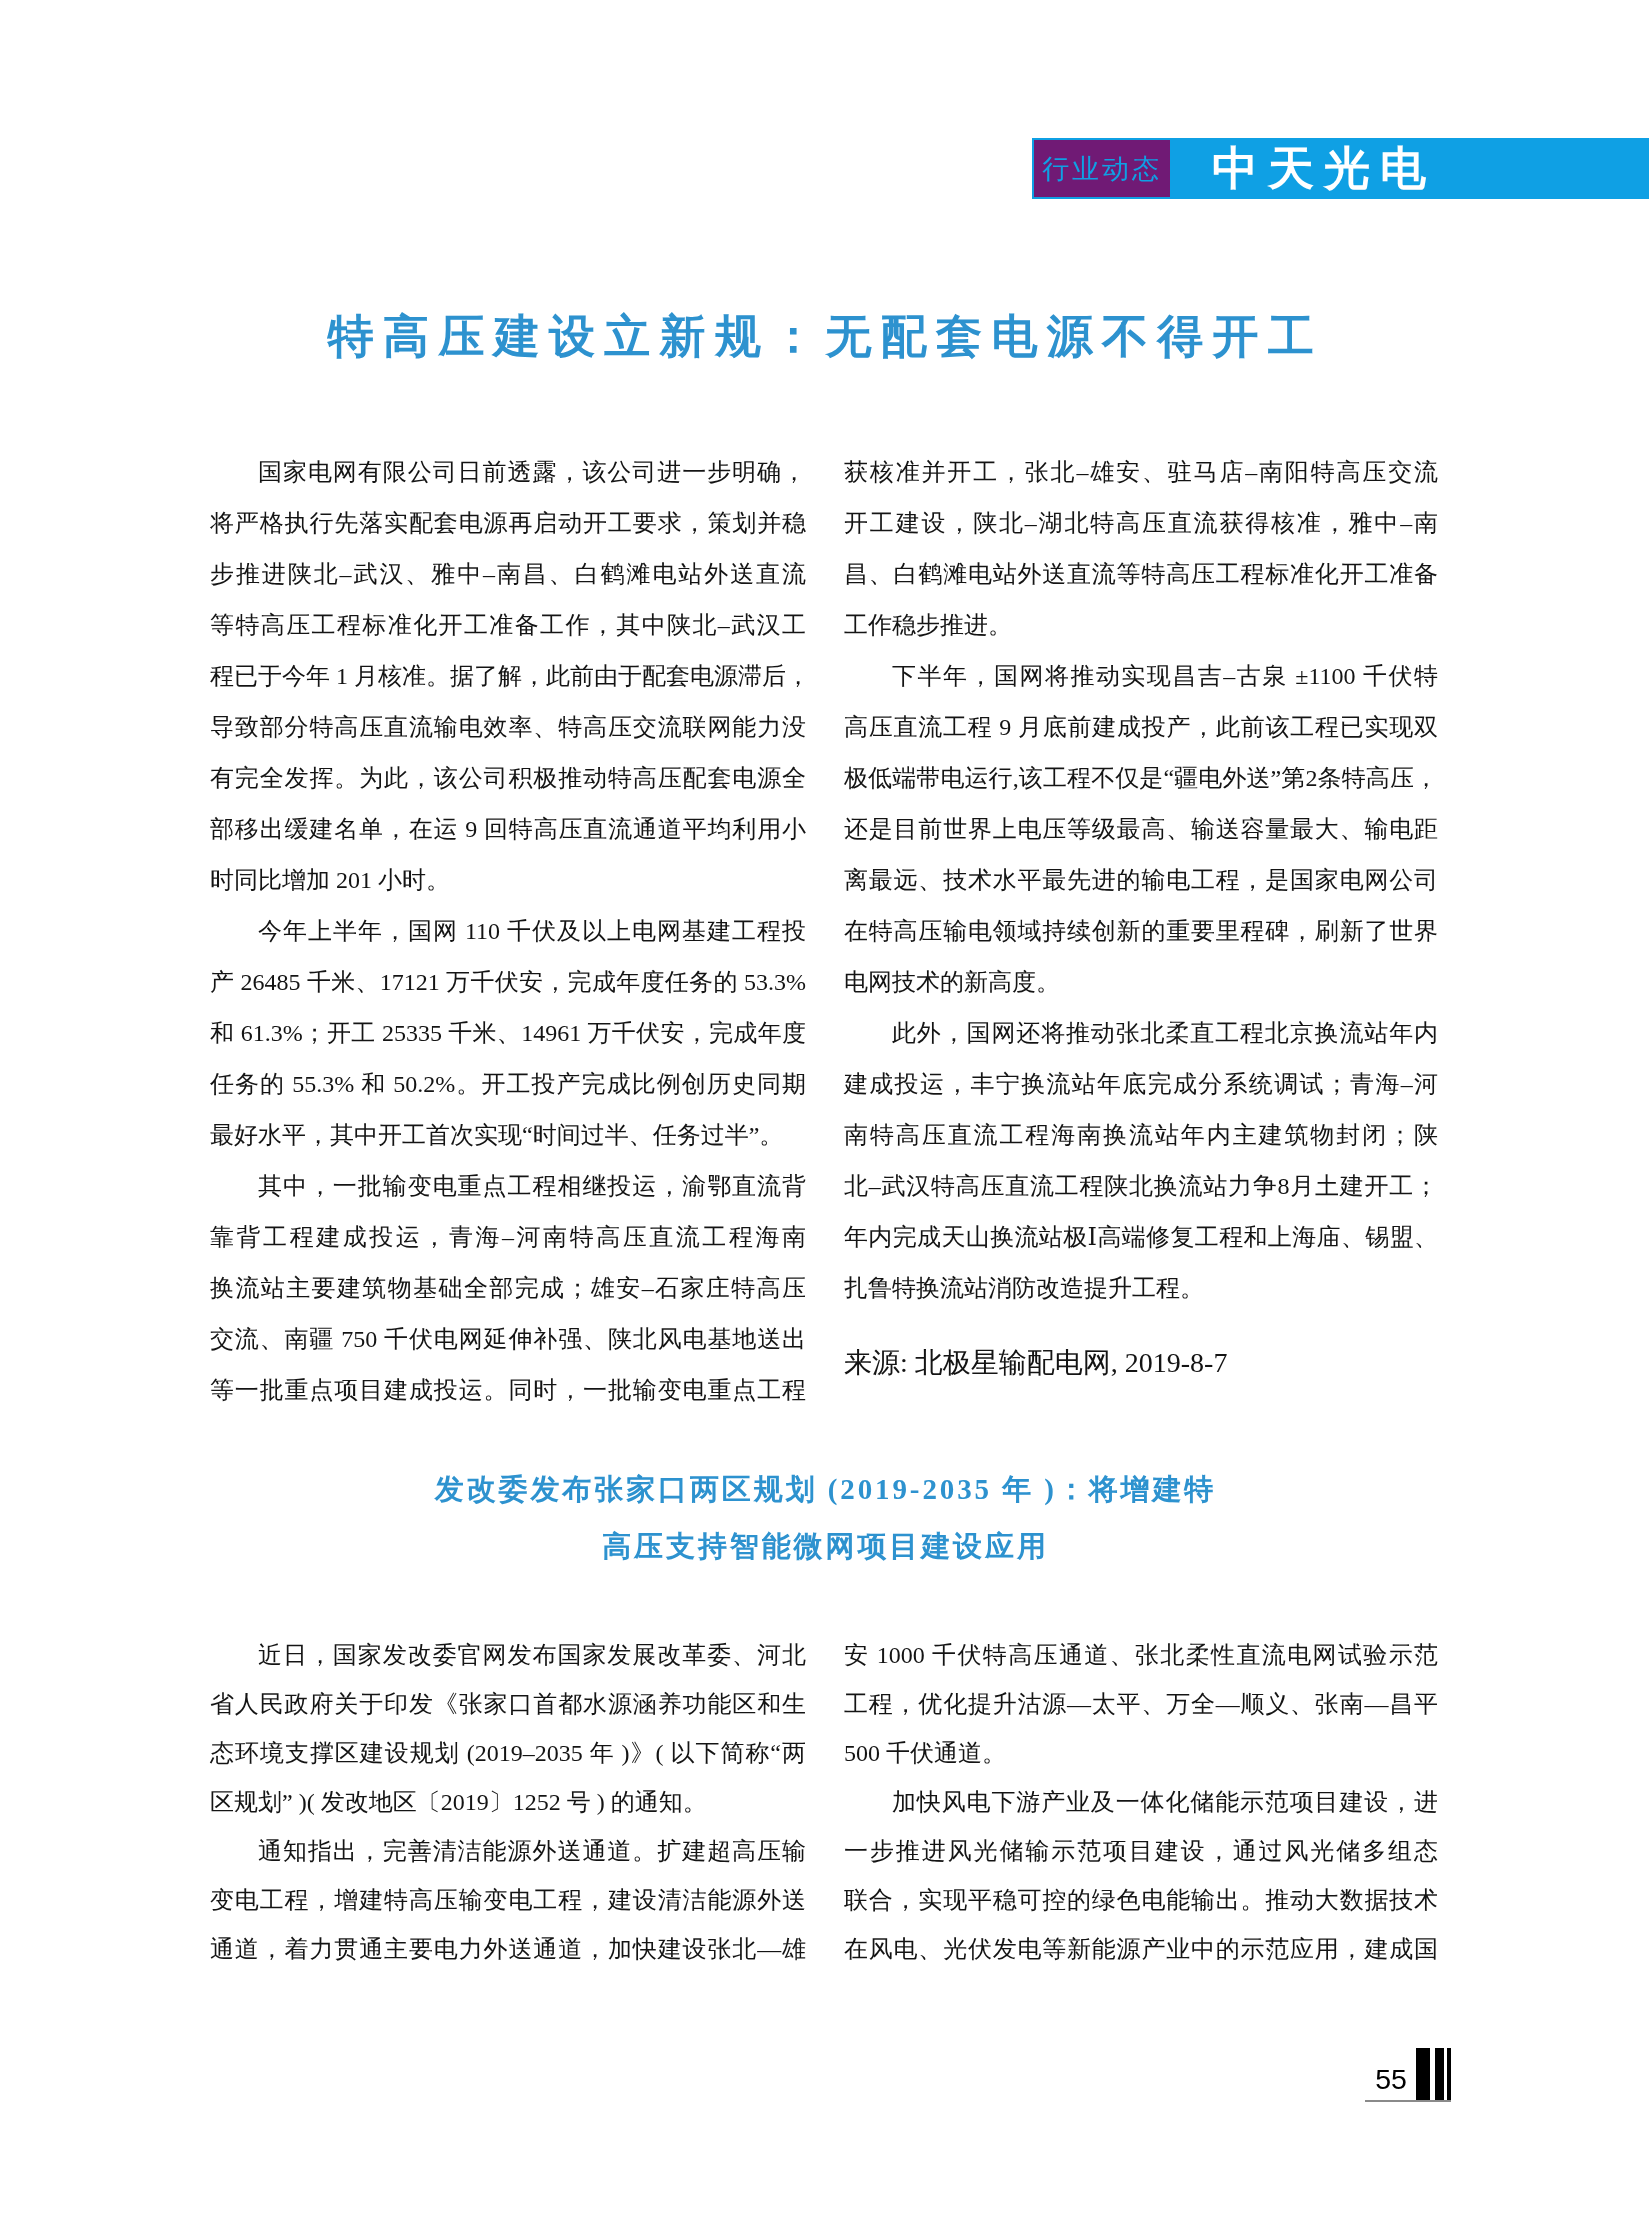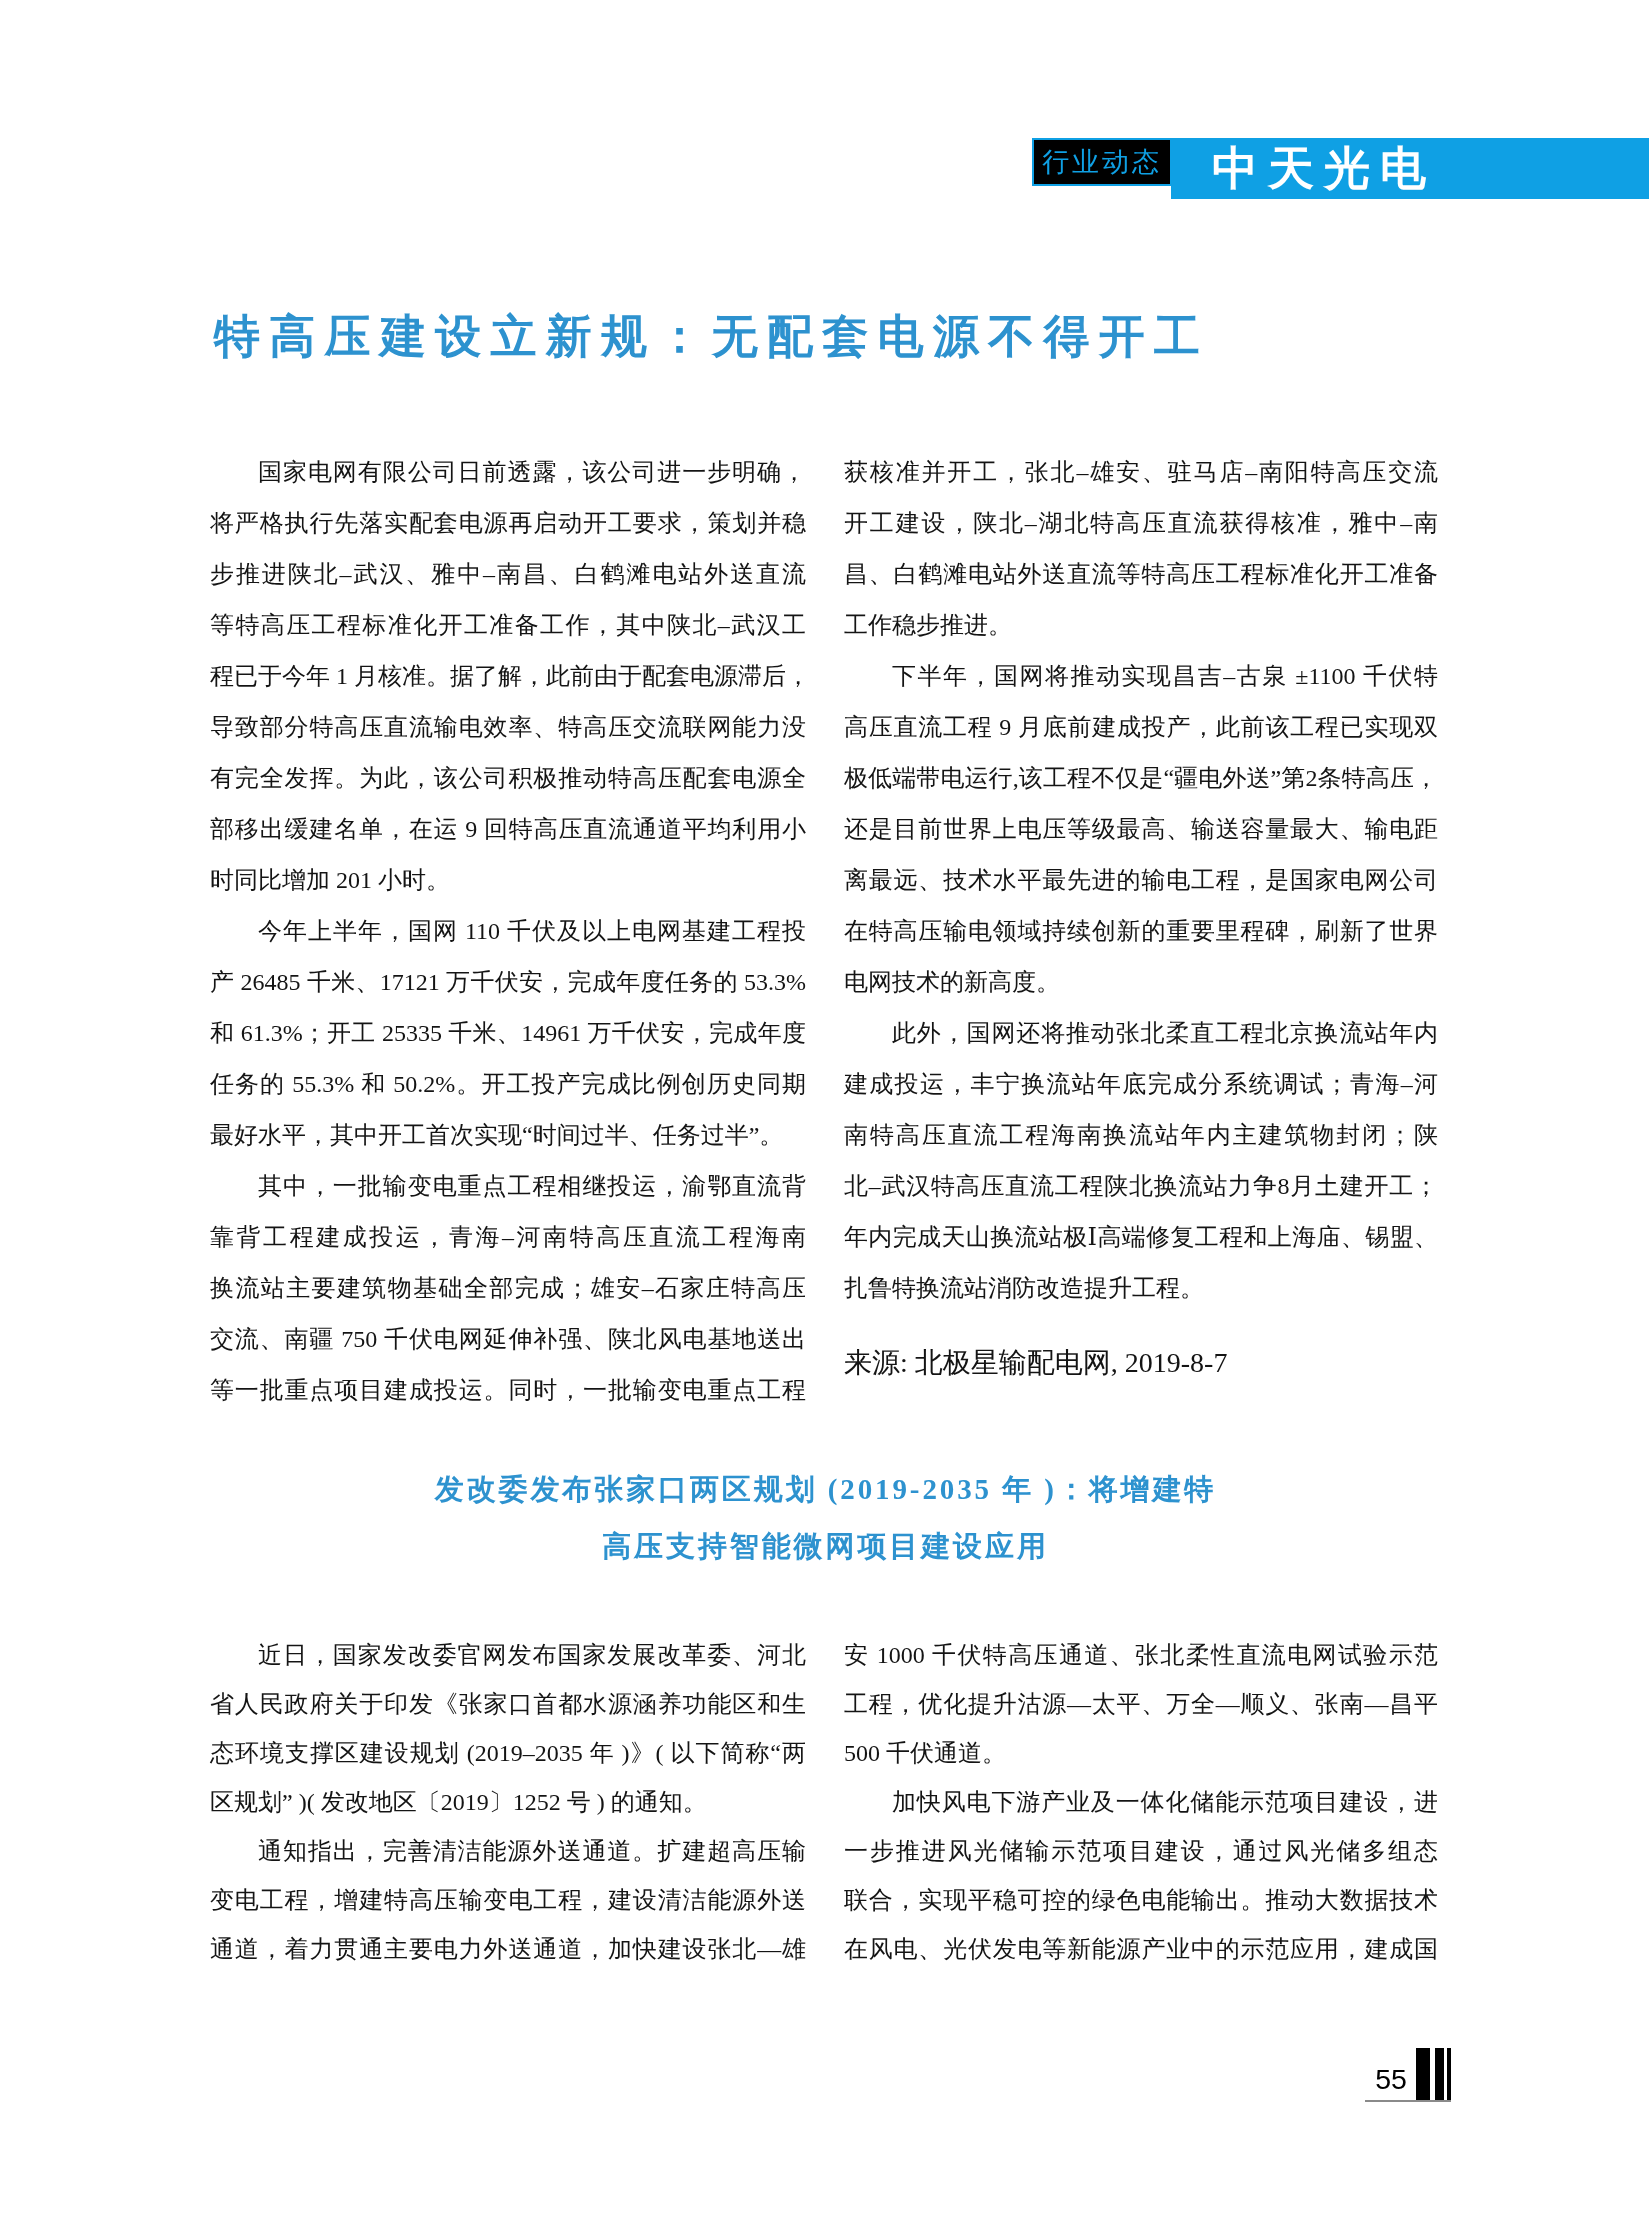--- a/index.html
+++ b/index.html
@@ -3,40 +3,40 @@
 <meta charset="utf-8">
 <style>
   html,body{margin:0;padding:0;}
   body{
     width:1649px;height:2239px;background:#ffffff;position:relative;
     font-family:"Liberation Serif","DejaVu Serif",serif;color:#141414;
     overflow:hidden;
   }
   
   .tag-box{
-    position:absolute;left:1032px;top:138px;width:140px;height:48px;
-    border:2.9px solid #0fa0e4;box-sizing:border-box;background:#000000;
+    position:absolute;left:1032px;top:138px;width:140px;height:61px;
+    border:2.9px solid #0fa0e4;box-sizing:border-box;background:#701a75;
     display:flex;align-items:center;justify-content:center;
   }
   .tag-box span{
     font-family:"Liberation Sans","DejaVu Sans",sans-serif;
     font-size:27px;color:#0fa0e4;letter-spacing:2.9px;
   }
   .brand-bar{
     position:absolute;left:1171px;top:138px;width:478px;height:61px;
     background:#0fa0e4;display:flex;align-items:flex-start;
   }
   .brand-bar span{
     padding-left:41px;color:#ffffff;font-weight:bold;font-size:46px;
     letter-spacing:10px;font-family:"DejaVu Serif","Liberation Serif",serif;
   }
   
   .title1{
     position:absolute;left:214px;top:306px;width:1223px;height:61px;
-    line-height:61px;margin:0;text-align:left;
+    line-height:61px;margin:0;text-align:center;
     font-size:46px;font-weight:bold;color:#2d92cf;letter-spacing:9.3px;
   }
   .title2{
     position:absolute;left:214px;top:1461px;width:1223px;margin:0;
     text-align:center;font-size:29px;font-weight:bold;color:#2d92cf;
     letter-spacing:2.9px;line-height:57px;
   }
   
   .col{position:absolute;font-size:24px;}
   .a1l{left:210px;top:447px;width:596px;}

